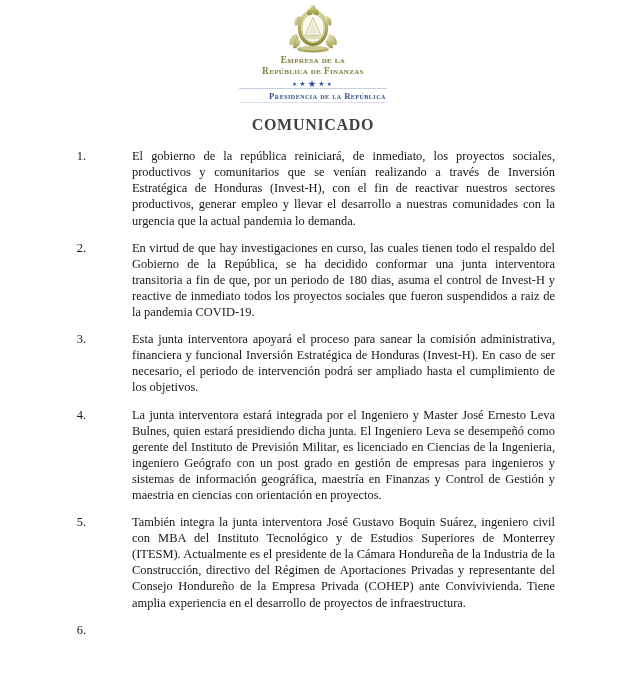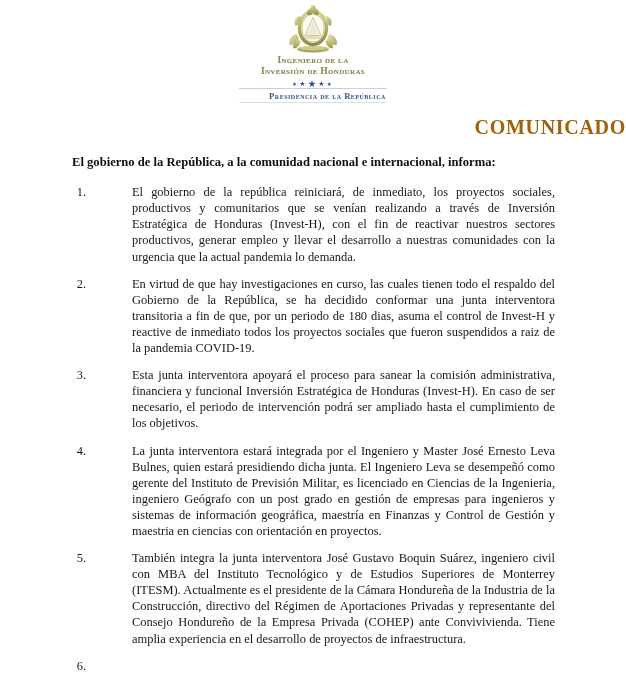--- a/index.html
+++ b/index.html
@@ -80,25 +80,25 @@
     width: 148px;
     height: 1px;
     margin: 1.5px auto 0;
     background: #9aa7c4;
     opacity: .35;
   }
 
   
   .doc-title {
     margin-top: 13px;
-    text-align: right;
-    font-size: 20px;
+    text-align: center;
+    font-size: 16px;
     font-weight: 700;
     letter-spacing: 0.7px;
-    color: #a16207;
+    color: #404040;
   }
   .subtitle {
     margin-top: 16px;
     padding: 0 68px 0 72px;
     font-size: 12.6px;
     font-weight: 700;
     color: #101010;
     line-height: 15px;
   }
 
@@ -172,38 +172,37 @@
 
       <path d="M16 12 C11 13 9 18 11.5 22 C15 21 17.5 17 17 13 Z" fill="url(#goldL)"></path>
       <path d="M42 12 C47 13 49 18 46.5 22 C43 21 40.5 17 41 13 Z" fill="url(#goldL)"></path>
 
       <path d="M29 13.5 L37 31.5 L21 31.5 Z" fill="#f2f1e2" stroke="#cac792" stroke-width=".9"></path>
       <path d="M29 18 L34 30.5 L24 30.5 Z" fill="#e8e6cf" opacity=".75"></path>
       <ellipse cx="29" cy="33.5" rx="8" ry="1.7" fill="#d8d6a6" opacity=".8"></ellipse>
     </svg>
 
     <div class="gov-name">
-      <span>Ingeniero de la</span>
-      <span class="ln2">Inversión de Honduras</span>
+      <span>Empresa de la</span>
+      <span class="ln2">República de Finanzas</span>
     </div>
 
     <div class="stars" aria-hidden="true">
       <span class="s-sm">★</span><span class="s-md">★</span><span class="s-lg">★</span><span class="s-md">★</span><span class="s-sm">★</span>
     </div>
 
     <div class="rule"></div>
 
     <div class="presidencia">Presidencia de la República</div>
 
     <div class="rule-bottom"></div>
   </div>
 
   <div class="doc-title">COMUNICADO</div>
 
-  <div class="subtitle">El gobierno de la República, a la comunidad nacional e internacional, informa:</div>
 
   <ol class="body-list">
 
     <li class="para">
       <span class="num">1.</span>
       <span class="txt">El gobierno de la república reiniciará, de inmediato, los proyectos sociales, productivos y comunitarios que se venían realizando a través de Inversión Estratégica de Honduras (Invest-H), con el fin de reactivar nuestros sectores productivos, generar empleo y llevar el desarrollo a nuestras comunidades con la urgencia que la actual pandemia lo demanda.</span>
     </li>
 
     <li class="para">
       <span class="num">2.</span>

